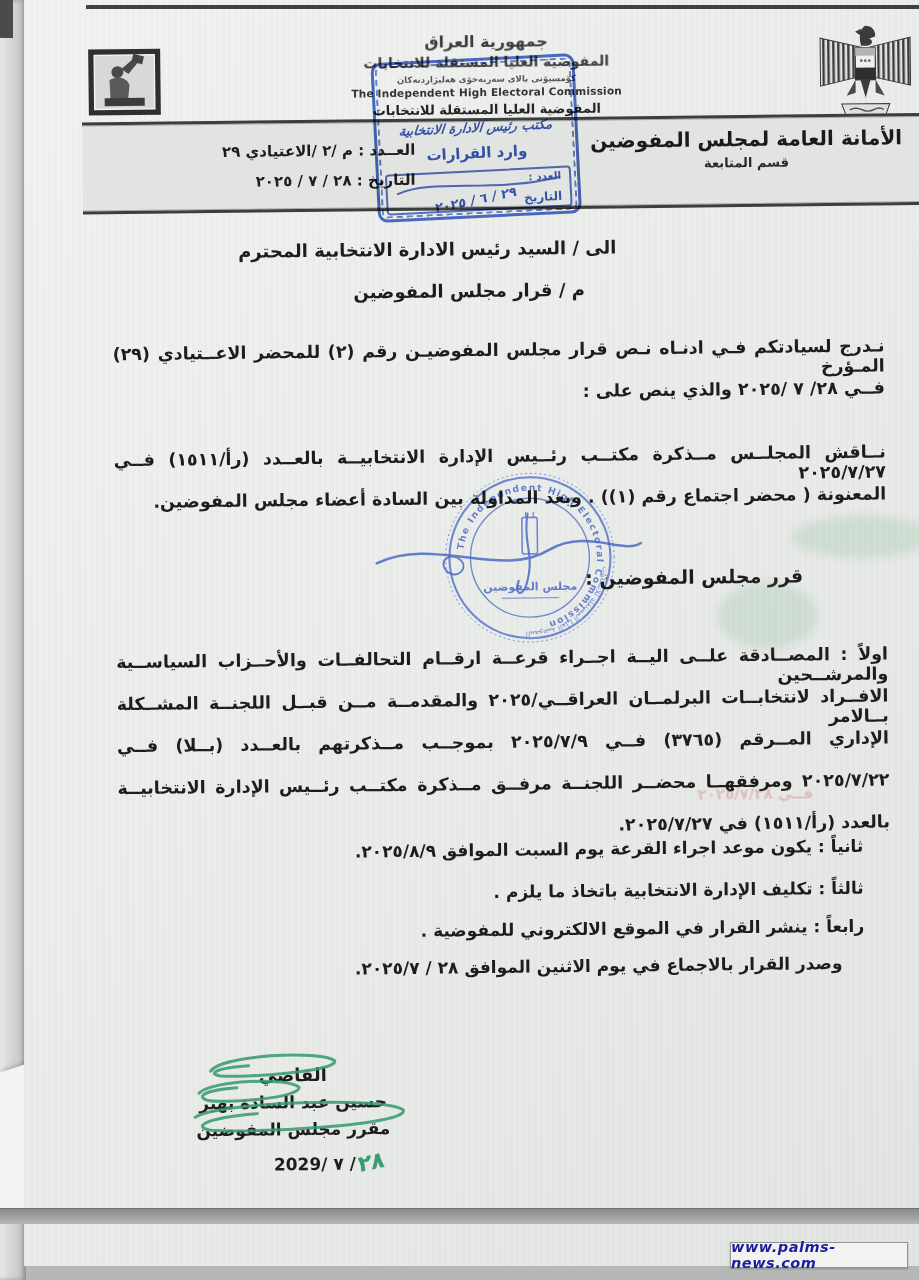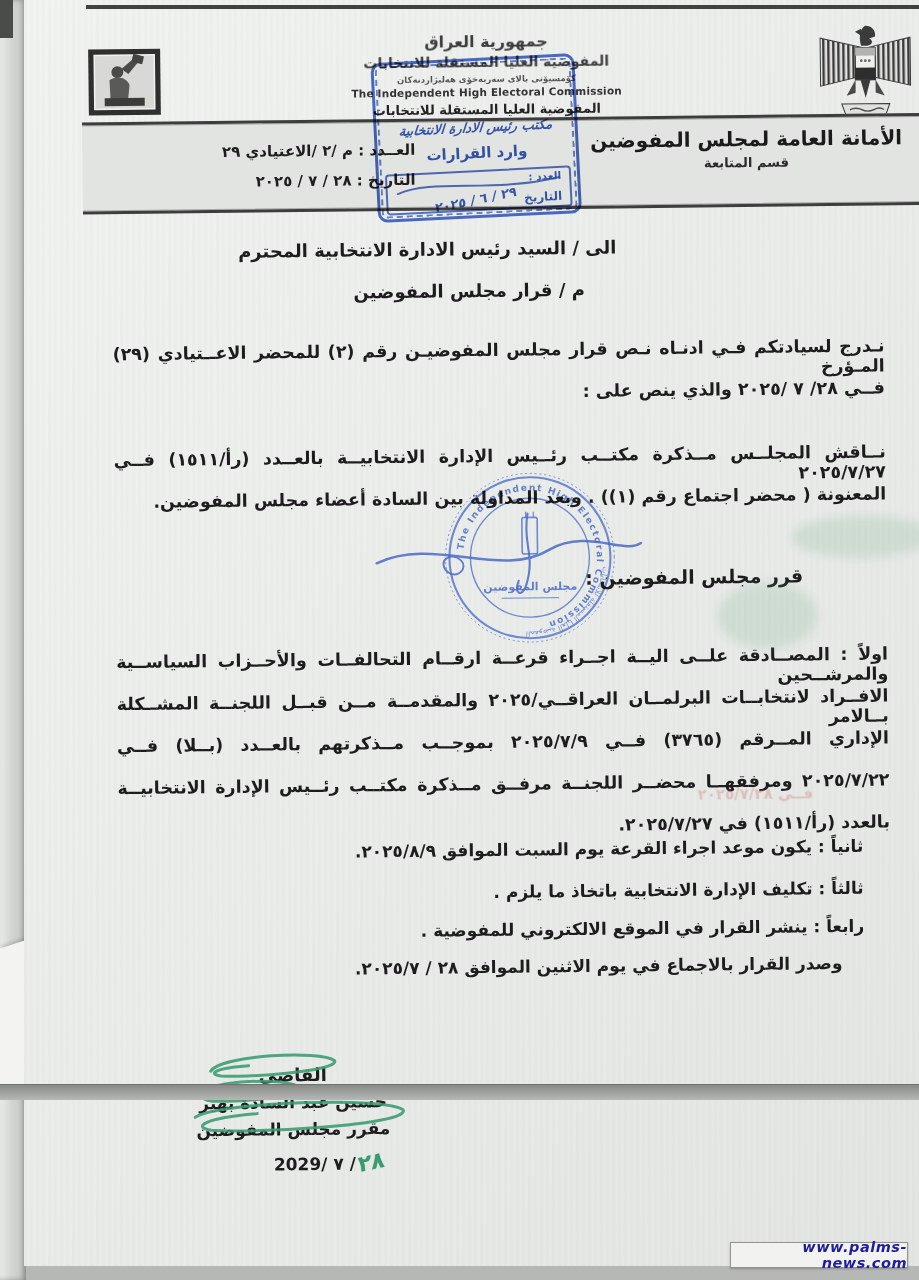--- a/index.html
+++ b/index.html
@@ -1,21 +1,21 @@
 <!DOCTYPE html>
 <html><head>
 <meta charset="utf-8">
 <style>
   html,body{margin:0;padding:0;}
   body{
     width:919px;height:1280px;overflow:hidden;
     background:#b5b8b5;
     font-family:"DejaVu Sans", sans-serif;
   }
-  .scan{position:relative;width:919px;height:1100px;}
+  .scan{position:relative;width:919px;height:1224px;}
 
   
   .stack{position:absolute;left:0;top:0;width:26px;height:1280px;
     background:linear-gradient(90deg,#e9ebe9 0%,#d2d5d2 45%,#c2c5c2 100%);
     box-shadow:inset -3px 0 5px rgba(0,0,0,.28);}
   .stack-wedge{position:absolute;left:0;bottom:10px;width:52px;height:150px;
     background:#f3f4f2;transform:skewY(-18deg);box-shadow:2px -2px 4px rgba(0,0,0,.18);}
   .corner-notch{position:absolute;left:0;top:0;width:13px;height:38px;background:#4a4c4a;}
 
   
@@ -100,21 +100,21 @@
   .sig-block .s3{font-size:17px;font-weight:bold;margin-top:7px;letter-spacing:2px;}
   .sig-date{left:190px;top:1148px;width:220px;text-align:center;font-size:17px;}
   .green-hand{color:#3a9b72;font-size:22px;display:inline-block;transform:rotate(-12deg) skewX(-8deg);
     margin-left:2px;margin-right:9px;text-shadow:0 0 1px rgba(58,155,114,.55);font-weight:bold;}
   .sig-scribble{left:128px;top:1032px;width:400px;height:150px;z-index:7;}
 
   
   .footer-tag{left:730px;top:1242px;width:176px;height:24px;background:#f2f3f1;
     border:1px solid #93938f;display:flex;align-items:center;justify-content:center;
     box-shadow:0 1px 2px rgba(0,0,0,.25);}
-  .footer-tag span{font-size:14.5px;font-weight:bold;font-style:italic;color:#1d1d9d;letter-spacing:.5px;text-align:right;}
+  .footer-tag span{font-size:14.5px;font-weight:bold;font-style:italic;color:#1d1d9d;letter-spacing:.5px;}
 </style>
 </head>
 <body>
 
 <div class="scan">
   <div class="stack"></div>
   <div class="stack-wedge"></div>
   <div class="corner-notch"></div>
 
   <div class="page">

